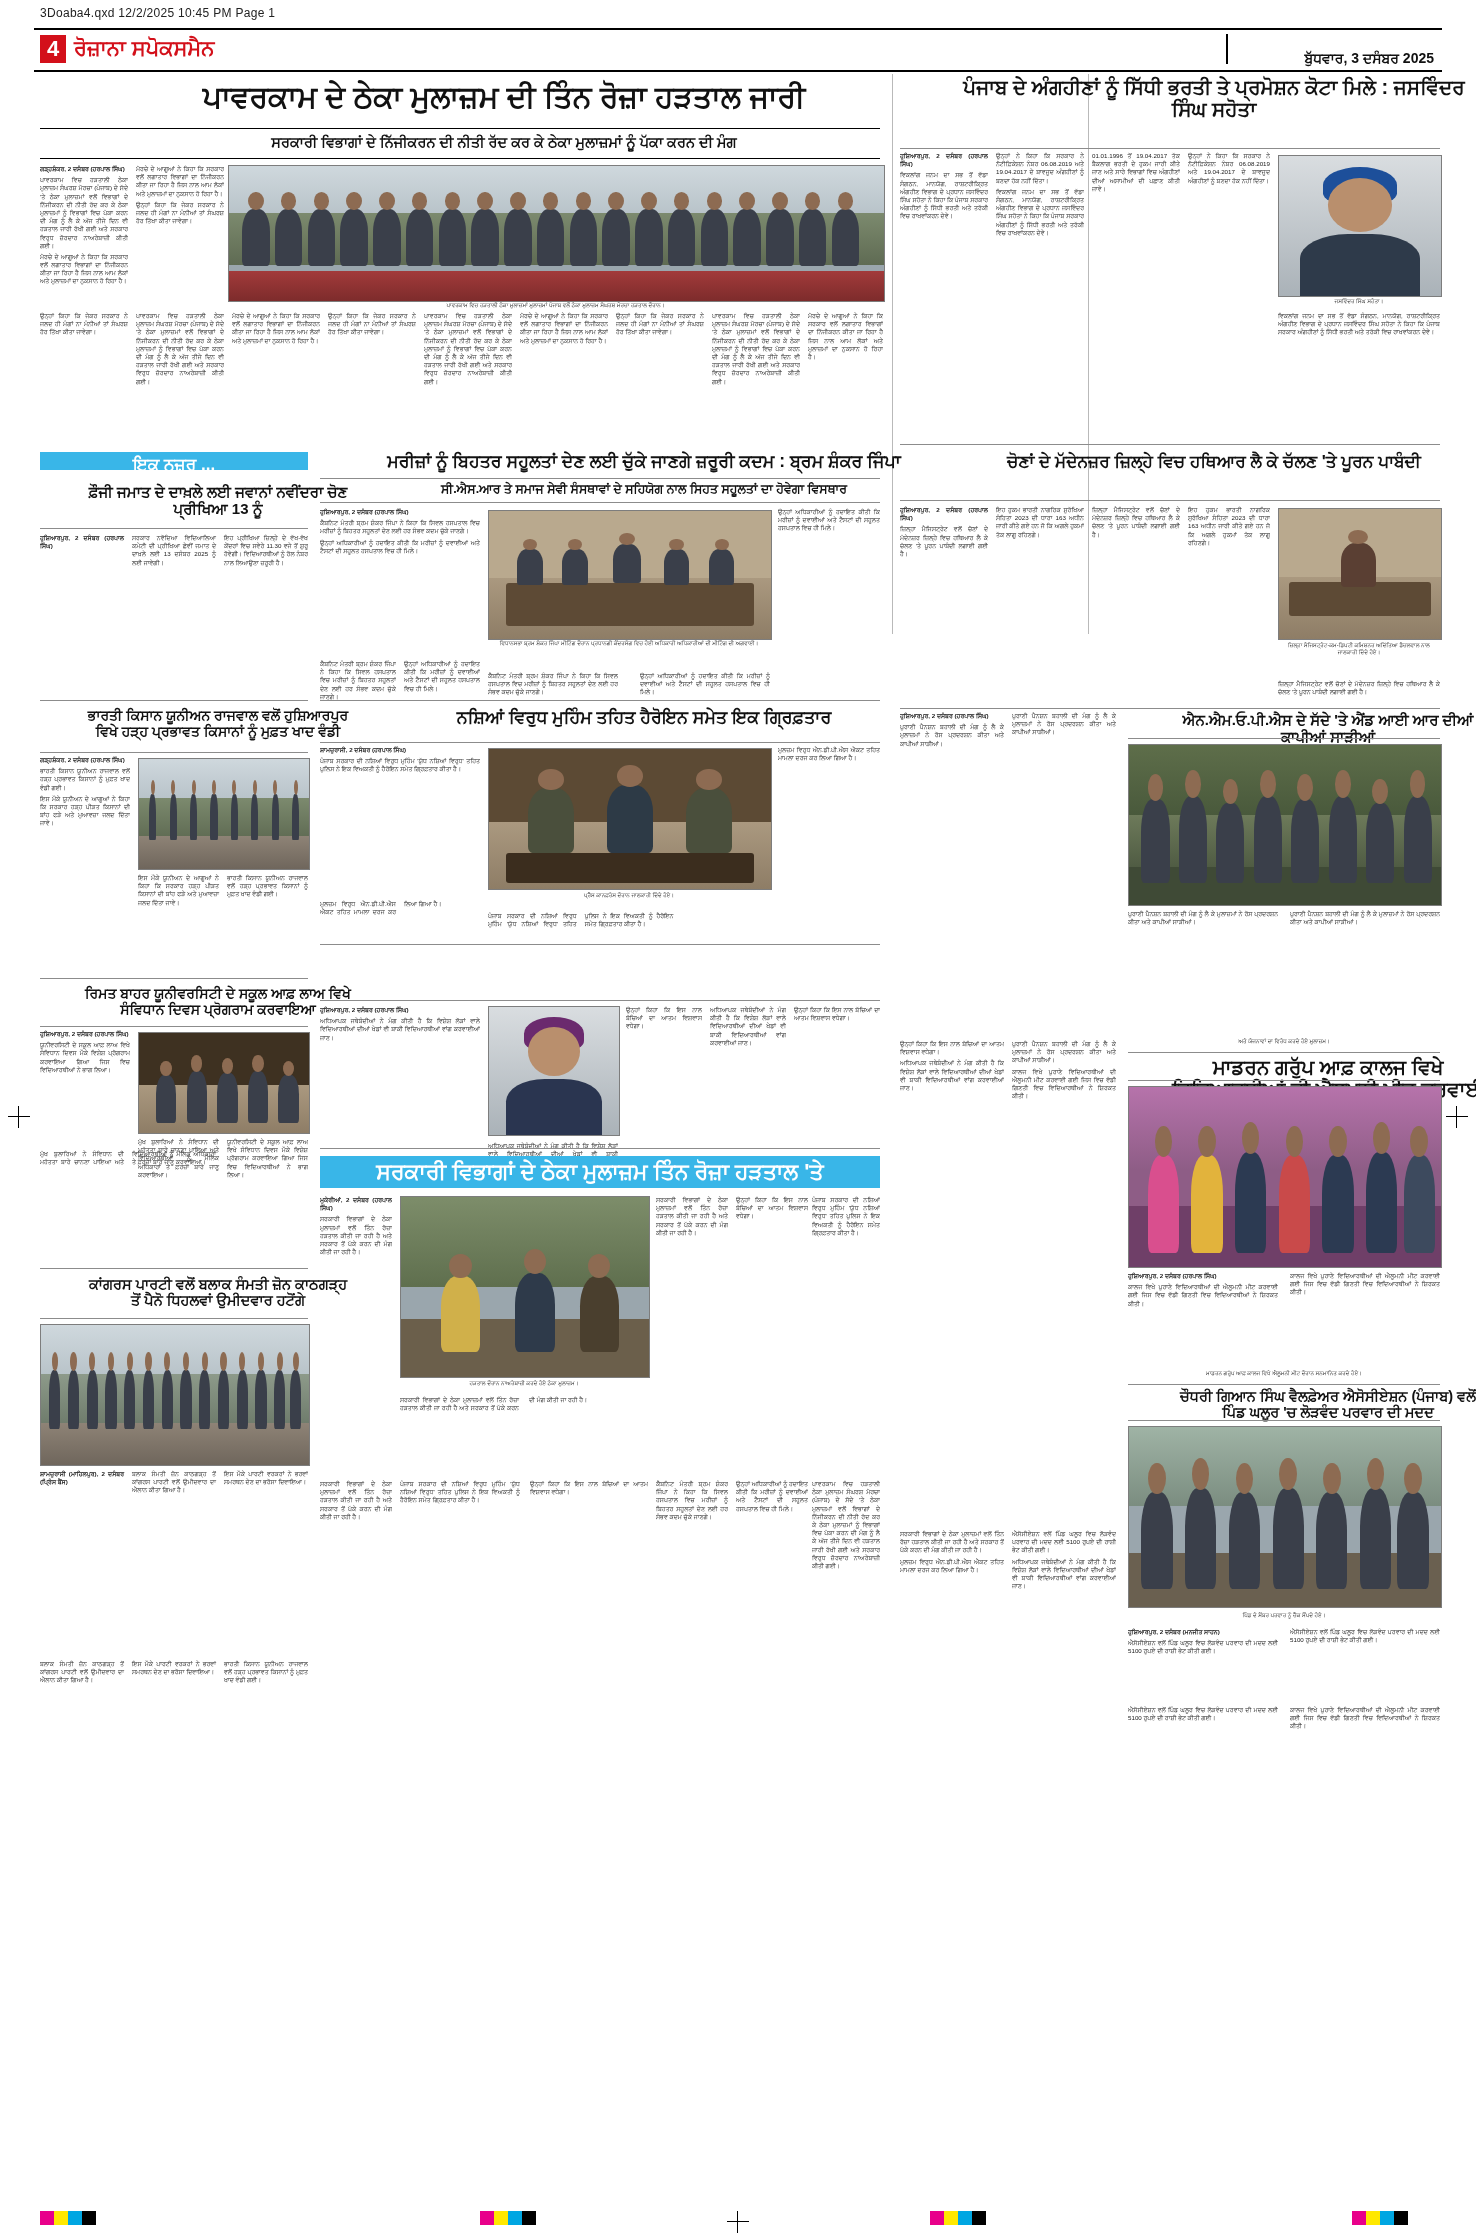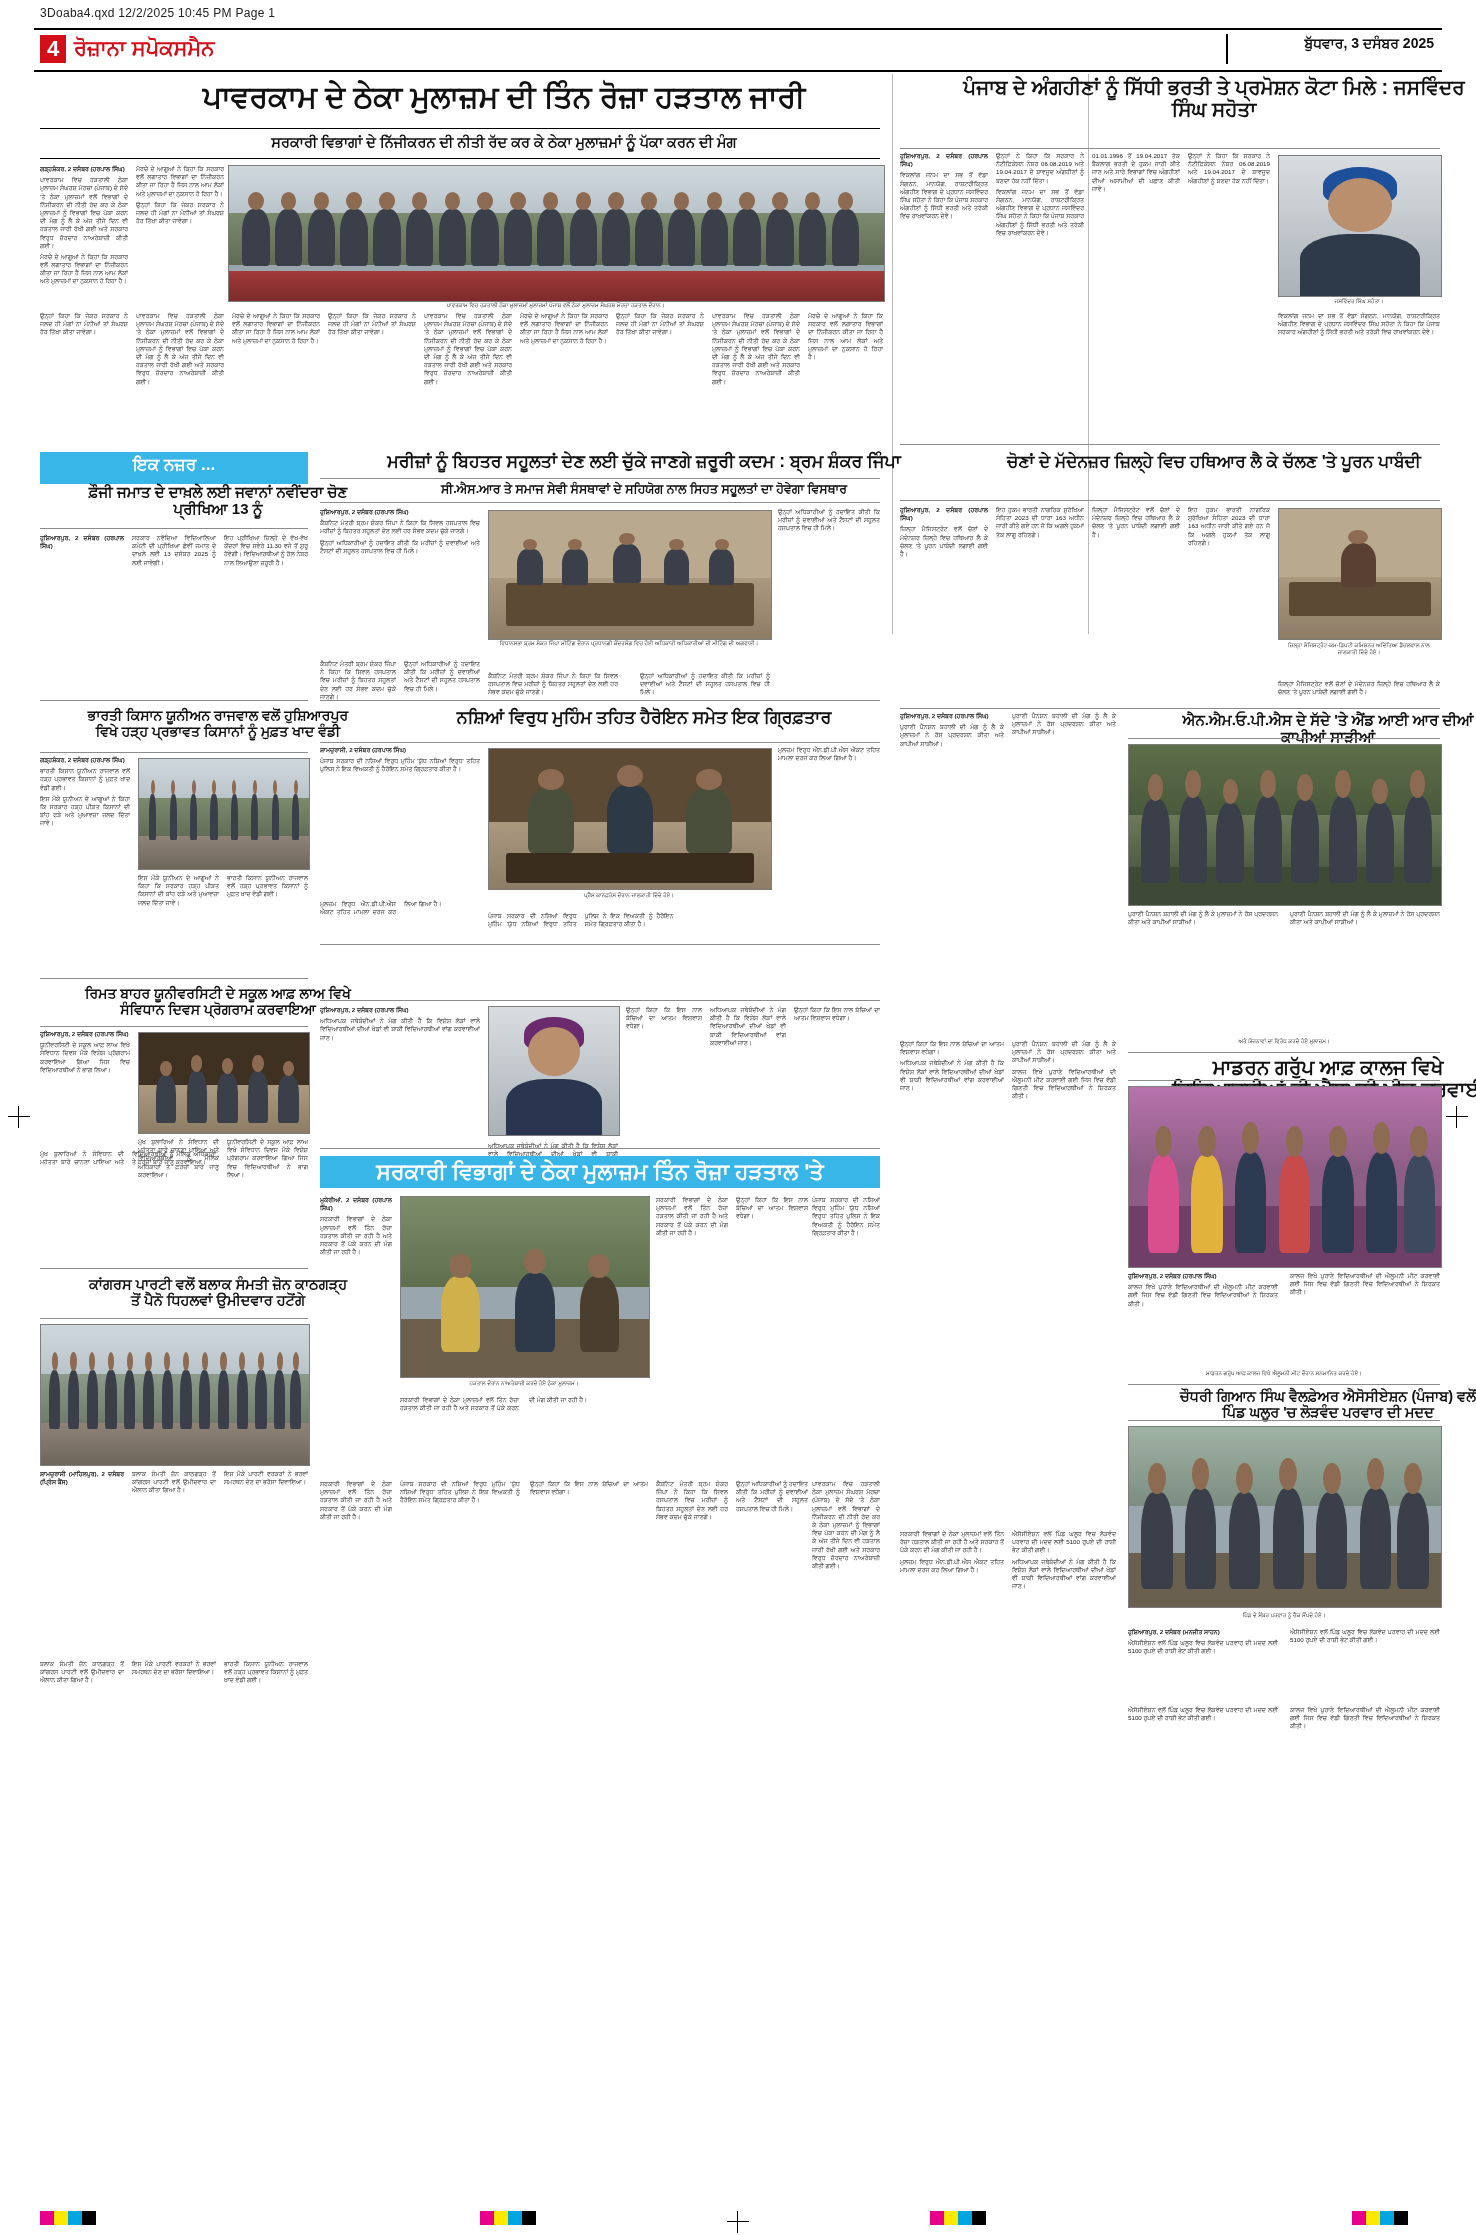--- a/index.html
+++ b/index.html
@@ -7,21 +7,21 @@
   .page{position:relative;width:1476px;height:2235px;background:#fff;}
 
   
   .slug{position:absolute;left:40px;top:6px;font-size:12px;letter-spacing:.3px;color:#222;font-family:"Liberation Sans",sans-serif;}
 
   
   .masthead{position:absolute;left:34px;top:28px;width:1408px;height:40px;border-top:2px solid #000;border-bottom:2px solid #000;}
   .mast-num{position:absolute;left:6px;top:5px;width:26px;height:28px;background:#d3101a;color:#fff;font-size:22px;font-weight:bold;text-align:center;line-height:28px;}
   .mast-name{position:absolute;left:40px;top:6px;font-size:21px;font-weight:bold;color:#d3101a;}
   .mast-city{position:absolute;left:0;right:0;top:6px;text-align:center;font-size:22px;font-weight:bold;color:#111;}
-  .mast-date{position:absolute;right:8px;top:5px;font-size:14px;font-weight:bold;color:#111;}
+  .mast-date{position:absolute;right:8px;top:20px;font-size:14px;font-weight:bold;color:#111;}
   .mast-date-bar{position:absolute;right:4px;top:4px;width:210px;height:30px;border-left:2px solid #000;}
 
   
   .hl{font-weight:bold;color:#111;line-height:1.12;margin-left:44px;}
   .vrule{position:absolute;width:1px;background:#b9b9b9;}
   .hrule{position:absolute;height:1px;background:#8c8c8c;}
   .thickrule{position:absolute;height:2px;background:#000;}
 
   .col{position:absolute;font-size:6.2px;line-height:1.32;text-align:justify;color:#1a1a1a;overflow:hidden;}
   .col p{margin:0 0 3px 0;}
@@ -189,21 +189,21 @@
   <div class="col" style="left:1092px;top:506px;width:88px;height:198px;">
     <p>ਜ਼ਿਲ੍ਹਾ ਮੈਜਿਸਟ੍ਰੇਟ ਵਲੋਂ ਚੋਣਾਂ ਦੇ ਮੱਦੇਨਜ਼ਰ ਜ਼ਿਲ੍ਹੇ ਵਿਚ ਹਥਿਆਰ ਲੈ ਕੇ ਚੱਲਣ 'ਤੇ ਪੂਰਨ ਪਾਬੰਦੀ ਲਗਾਈ ਗਈ ਹੈ।</p>
   </div>
   <div class="col" style="left:1188px;top:506px;width:82px;height:198px;">
     <p>ਇਹ ਹੁਕਮ ਭਾਰਤੀ ਨਾਗਰਿਕ ਸੁਰੱਖਿਆ ਸੰਹਿਤਾ 2023 ਦੀ ਧਾਰਾ 163 ਅਧੀਨ ਜਾਰੀ ਕੀਤੇ ਗਏ ਹਨ ਜੋ ਕਿ ਅਗਲੇ ਹੁਕਮਾਂ ਤੱਕ ਲਾਗੂ ਰਹਿਣਗੇ।</p>
   </div>
   <div class="col" style="left:1278px;top:680px;width:162px;height:28px;">
     <p>ਜ਼ਿਲ੍ਹਾ ਮੈਜਿਸਟ੍ਰੇਟ ਵਲੋਂ ਚੋਣਾਂ ਦੇ ਮੱਦੇਨਜ਼ਰ ਜ਼ਿਲ੍ਹੇ ਵਿਚ ਹਥਿਆਰ ਲੈ ਕੇ ਚੱਲਣ 'ਤੇ ਪੂਰਨ ਪਾਬੰਦੀ ਲਗਾਈ ਗਈ ਹੈ।</p>
   </div>
 
-  <div class="banner" style="left:40px;top:452px;width:268px;height:32px;line-height:26px;font-size:17px;">ਇਕ ਨਜ਼ਰ ...</div>
+  <div class="banner" style="left:40px;top:452px;width:268px;height:18px;line-height:26px;font-size:17px;">ਇਕ ਨਜ਼ਰ ...</div>
   <div class="hl" style="position:absolute;left:40px;top:484px;width:268px;font-size:15px;text-align:center;">ਫ਼ੌਜੀ ਜਮਾਤ ਦੇ ਦਾਖ਼ਲੇ ਲਈ ਜਵਾਨਾਂ ਨਵੀਂਦਰਾ ਚੋਣ ਪ੍ਰੀਖਿਆ 13 ਨੂੰ</div>
   <div class="hrule" style="left:40px;top:528px;width:268px;"></div>
   <div class="col" style="left:40px;top:534px;width:268px;height:160px;column-count:3;column-gap:8px;">
     <p><span class="dateline">ਹੁਸ਼ਿਆਰਪੁਰ, 2 ਦਸੰਬਰ (ਹਰਪਾਲ ਸਿੰਘ)</span></p>
     <p>ਸਰਕਾਰ ਨਵੋਦਿਆ ਵਿਦਿਆਲਿਆ ਕਮੇਟੀ ਦੀ ਪ੍ਰੀਖਿਆ ਛੇਵੀਂ ਜਮਾਤ ਦੇ ਦਾਖ਼ਲੇ ਲਈ 13 ਦਸੰਬਰ 2025 ਨੂੰ ਲਈ ਜਾਵੇਗੀ।</p>
     <p>ਇਹ ਪ੍ਰੀਖਿਆ ਜ਼ਿਲ੍ਹੇ ਦੇ ਵੱਖ-ਵੱਖ ਕੇਂਦਰਾਂ ਵਿਚ ਸਵੇਰੇ 11.30 ਵਜੇ ਤੋਂ ਸ਼ੁਰੂ ਹੋਵੇਗੀ। ਵਿਦਿਆਰਥੀਆਂ ਨੂੰ ਰੋਲ ਨੰਬਰ ਨਾਲ ਲਿਆਉਣਾ ਜ਼ਰੂਰੀ ਹੈ।</p>
   </div>
   <div class="hrule" style="left:40px;top:700px;width:268px;"></div>
 
   <div class="hl" style="position:absolute;left:320px;top:452px;width:560px;font-size:17.5px;text-align:center;">ਮਰੀਜ਼ਾਂ ਨੂੰ ਬਿਹਤਰ ਸਹੂਲਤਾਂ ਦੇਣ ਲਈ ਚੁੱਕੇ ਜਾਣਗੇ ਜ਼ਰੂਰੀ ਕਦਮ : ਬ੍ਰਮ ਸ਼ੰਕਰ ਜਿੰਪਾ</div>

